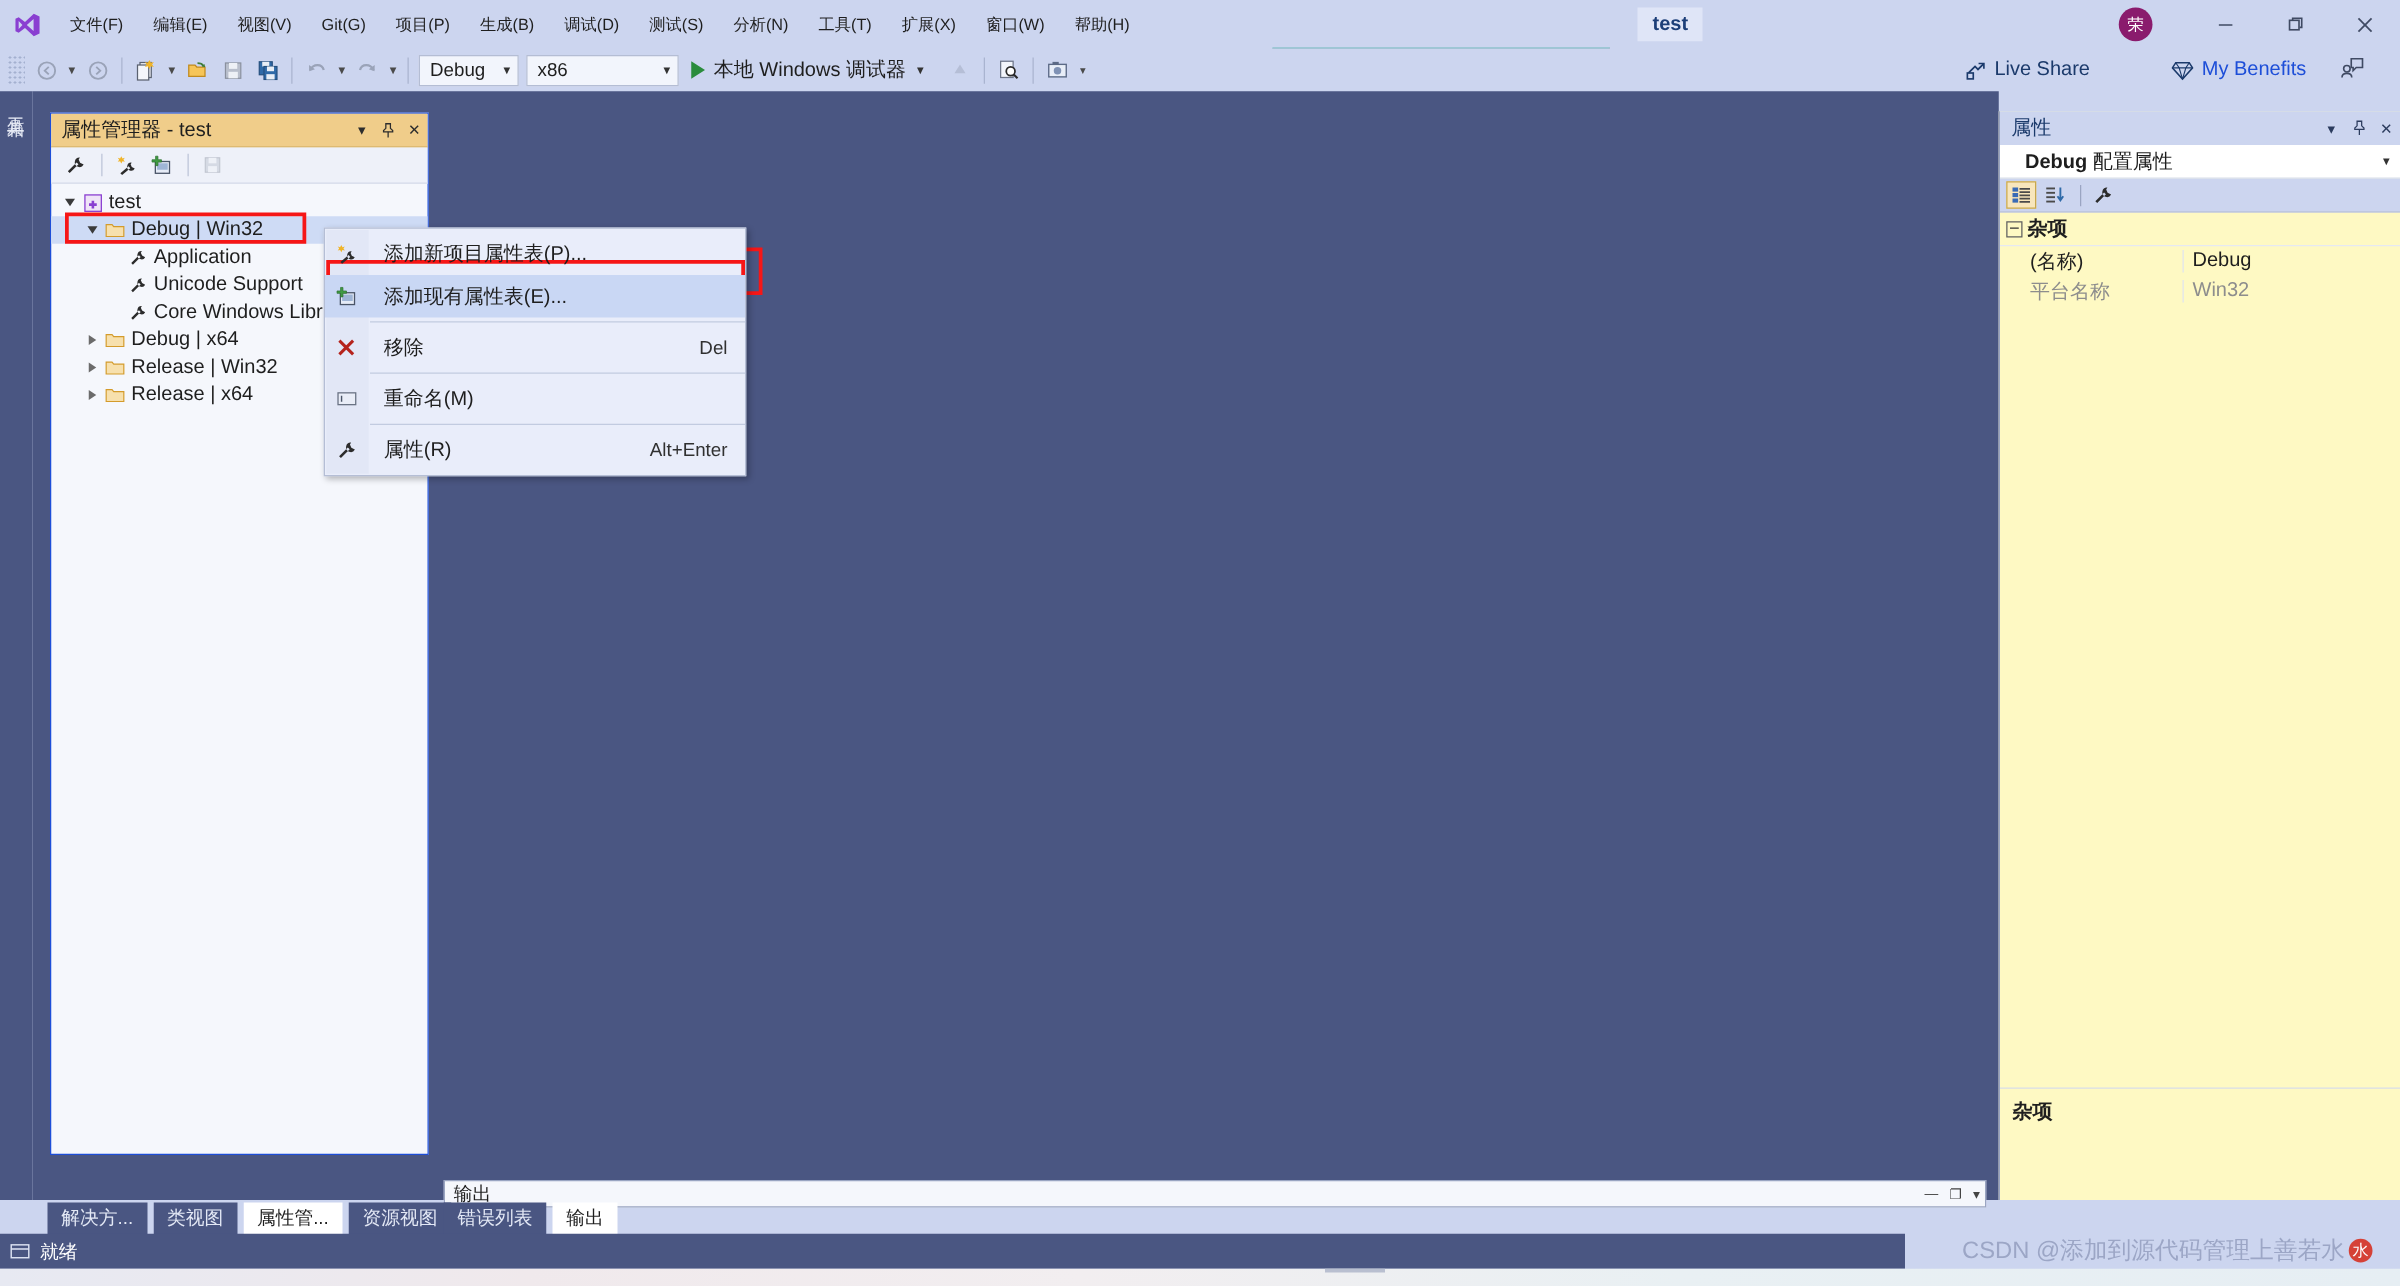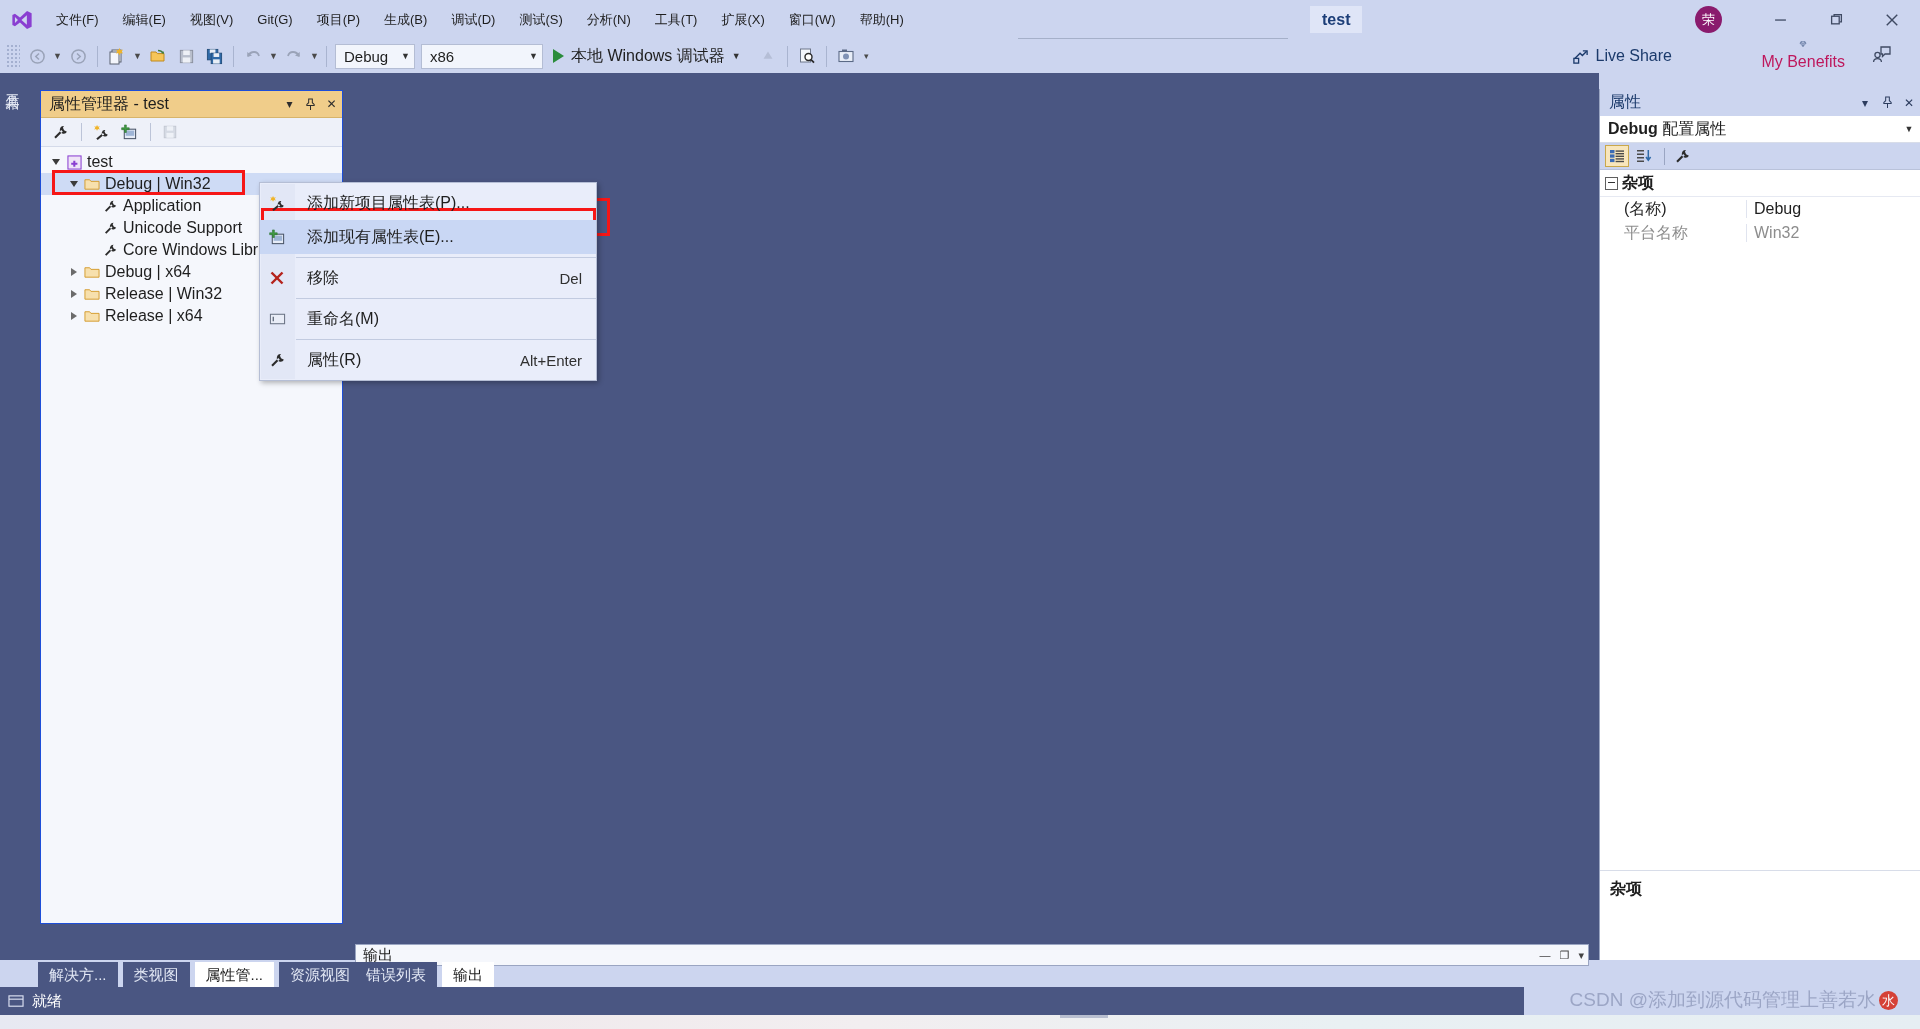--- a/index.html
+++ b/index.html
@@ -108,21 +108,21 @@
   .tb-text-arrow { font-size: 9px; color: #333; margin-left: 7px; }
 
   .live-share {
     position: absolute; right: 248px; top: 41px; height: 30px;
     display: flex; align-items: center; gap: 7px;
     font-size: 16px; color: #1b3a6b;
   }
   .my-benefits {
     position: absolute; right: 75px; top: 41px; height: 30px;
     display: flex; align-items: center; gap: 6px;
-    font-size: 16px; color: #be185d; flex-direction: column;
+    font-size: 16px; color: #1d4ed8;
   }
   .feedback-icon { position: absolute; right: 28px; top: 44px; color: #3f4a63; }
 
   
   .vtab {
     position: absolute; left: 0; top: 73px; width: 26px; height: 887px;
     background: #4a5682;
   }
   .vtab .lbl {
     position: absolute; top: 10px; left: 4px;
@@ -204,36 +204,36 @@
   }
   .mi.hl { background: #c9d7f4; }
   .mi .mi-icon { width: 34px; display:flex; align-items:center; justify-content:center; }
   .mi .mi-text { padding-left: 13px; flex: 1; }
   .mi .mi-key { padding-right: 14px; color: #303030; font-size: 15px; }
   .mi-sep { height: 1px; background: #c2cbe0; margin: 3px 0 3px 36px; position: relative; z-index: 2; }
 
   
   .prop-panel {
     position: absolute; left: 1599px; top: 89px; width: 321px; height: 871px;
-    background: #ffffff; border-left: 1px solid #9aa5c2;
+    background: #fef9c3; border-left: 1px solid #9aa5c2;
     box-sizing: border-box;
   }
   .prop-title {
     height: 27px; background: #ccd5ef;
     display: flex; align-items: center; box-sizing: border-box;
   }
   .prop-title .t { flex: 1; padding-left: 9px; font-size: 16px; color: #1b3a6b; }
   .prop-title .ctl { width: 22px; height: 24px; display:flex; align-items:center; justify-content:center; color:#2c3c5e; font-size:12px; }
 
   .prop-header {
     height: 27px; display: flex; align-items: center;
     border-bottom: 1px solid #d8dde9; box-sizing: border-box;
     background: #ffffff;
   }
-  .prop-header .txt { flex: 1; padding-left: 8px; font-size: 16px; color: #1e1e1e; }
+  .prop-header .txt { flex: 1; padding-left: 20px; font-size: 16px; color: #1e1e1e; }
   .prop-header .txt b { font-weight: bold; }
   .prop-header .cb-arrow { width: 22px; text-align: center; font-size: 9px; color: #333; }
 
   .prop-toolbar {
     height: 27px; background: #ccd5ef; display: flex; align-items: center;
     padding-left: 5px; box-sizing: border-box; border-bottom: 1px solid #b9c2da;
   }
   .ptb { width: 24px; height: 22px; display:flex; align-items:center; justify-content:center; margin-right: 3px; }
   .ptb.active { background: #f8e6bc; border: 1px solid #c9a84c; box-sizing: border-box; }
   .ptb-sep { width: 1px; height: 17px; background: #9aa5c2; margin: 0 5px; }

